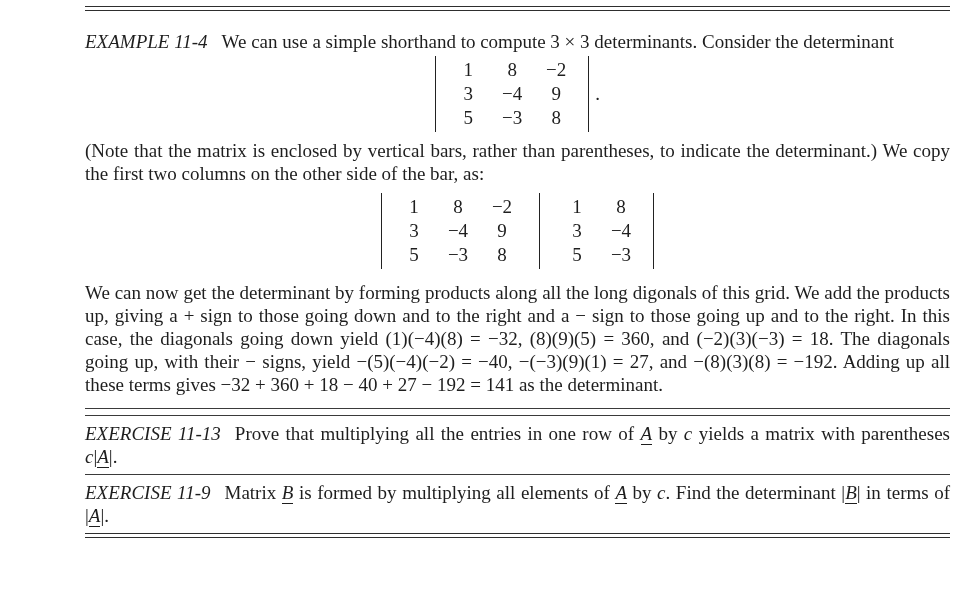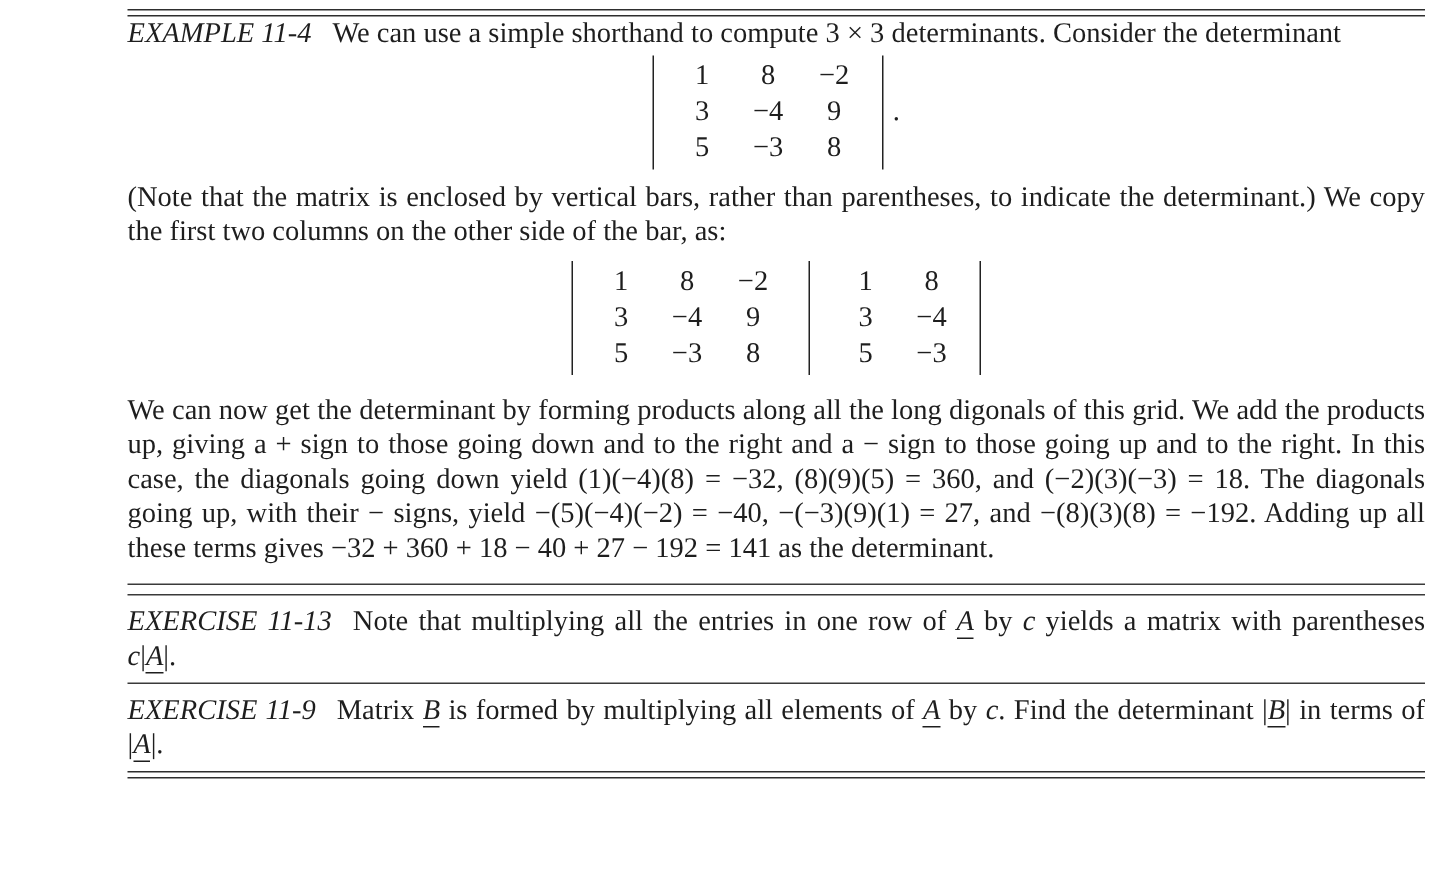--- a/index.html
+++ b/index.html
@@ -26,21 +26,21 @@
     margin: 0;
     font-size: 19px;
     line-height: 23px;
     text-align: justify;
   }
   .label {
     font-style: italic;
     margin-right: 14px;
     white-space: nowrap;
   }
-  .example-para { margin-top: 0; }
+  .example-para { margin-top: 19px; }
   .note-para   { margin-top: 7px; }
   .body-para   { margin-top: 12px; }
   .result { font-weight: normal; }
 
   .display {
     display: flex;
     justify-content: center;
     align-items: center;
     margin-top: 3px;
   }
@@ -129,21 +129,21 @@
     </div>
   </div>
 
   <p class="para body-para"><span>We can now get the determinant by forming products along all the long digonals of this grid. We add the products up, giving a + sign to those going down and to the right and a − sign to those going up and to the right. In this case, the diagonals going down yield (1)(−4)(8) = −32, (8)(9)(5) = 360, and (−2)(3)(−3) = 18. The diagonals going up, with their − signs, yield −(5)(−4)(−2) = −40, −(−3)(9)(1) = 27, and −(8)(3)(8) = −192. Adding up all these terms gives −32 + 360 + 18 − 40 + 27 − 192 = </span><b class="result">141</b><span> as the determinant.</span></p>
 
   <div class="rule sec-rule-1"></div>
 
 
   <div class="rule rule-mid"></div>
 
-  <p class="para exercise-para"><span class="label">EXERCISE 11-13</span><span>Note that multiplying all the entries in one row of </span><span class="vu">A</span><span> by </span><span class="vi">c</span><span> yields a matrix with parentheses </span><span class="vi">c</span><span>|</span><span class="vu">A</span><span>|.</span></p>
+  <p class="para exercise-para"><span class="label">EXERCISE 11-13</span><span>Prove that multiplying all the entries in one row of </span><span class="vu">A</span><span> by </span><span class="vi">c</span><span> yields a matrix with parentheses </span><span class="vi">c</span><span>|</span><span class="vu">A</span><span>|.</span></p>
 
   <div class="rule rule-mid"></div>
 
   <p class="para exercise-para"><span class="label">EXERCISE 11-9</span><span>Matrix </span><span class="vu">B</span><span> is formed by multiplying all elements of </span><span class="vu">A</span><span> by </span><span class="vi">c</span><span>. Find the determinant |</span><span class="vu">B</span><span>| in terms of |</span><span class="vu">A</span><span>|.</span></p>
 
   <div class="double-rule bottom-rule"></div>
 
 </div>
 
 </body></html>

